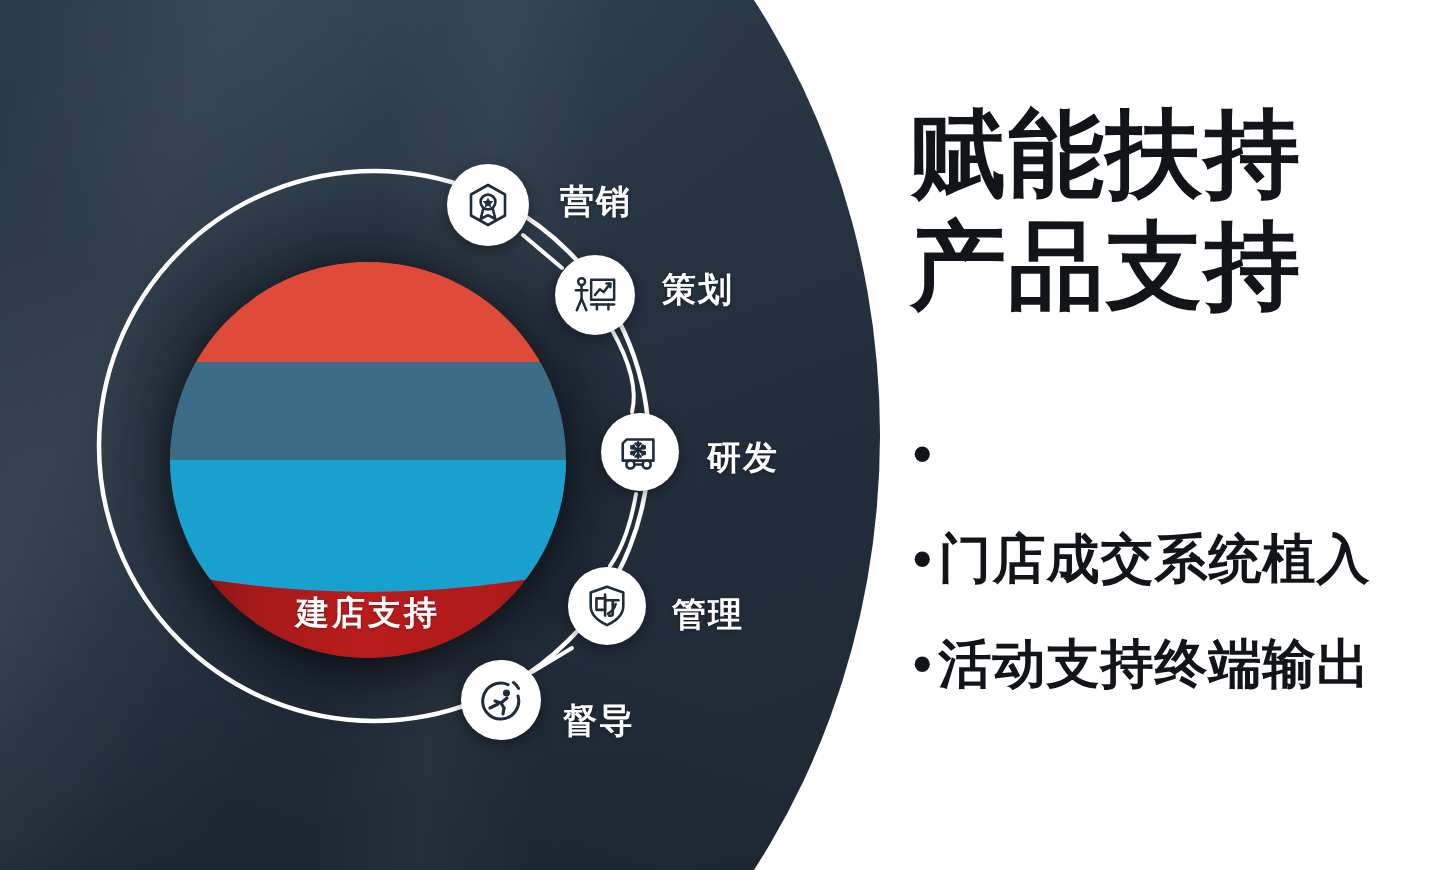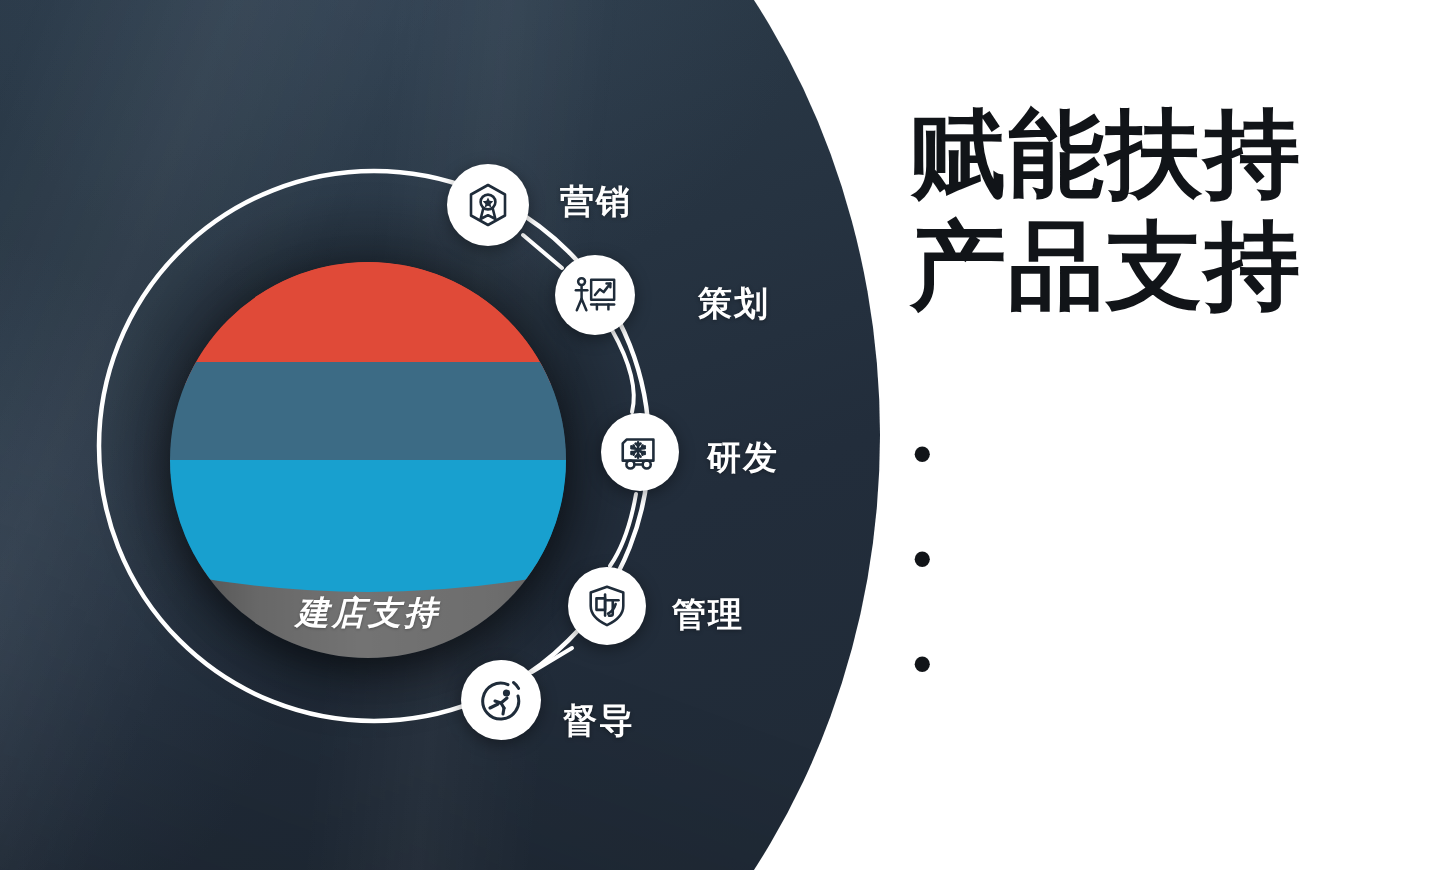--- a/index.html
+++ b/index.html
@@ -163,21 +163,21 @@
       <span class="band-label" style="color: rgb(255, 255, 255);">营销支持</span>
     </div>
     <div class="band band-2" style="background: rgb(60, 107, 133);">
       <div class="band-shade"></div>
       <span class="band-label" style="color: rgb(255, 255, 255);">产品支持</span>
     </div>
     <div class="band band-3" style="background: rgb(24, 160, 207);">
       <div class="band-shade"></div>
       <span class="band-label" style="color: rgb(255, 255, 255);">系统培训</span>
     </div>
-    <div class="band band-4" style="background: #737373; font-style: italic;">
+    <div class="band band-4" style="background: #b91c1c;">
       <div class="band-shade"></div>
       <span class="band-label" style="color: rgb(255, 255, 255);">建店支持</span>
     </div>
 
     <svg class="sphere-curves" viewBox="0 0 396 396">
       <defs>
         <clipPath id="sphereClip">
             <circle cx="198" cy="198" r="198"></circle>
           </clipPath>
       </defs>
@@ -219,21 +219,21 @@
         <path d="M36 12 L40 12 L40 16"></path>
         <circle cx="10" cy="10" r="3.6"></circle>
         <path d="M10 14 L10 28"></path>
         <path d="M4 19 L16 19"></path>
         <path d="M10 28 L5 40 M10 28 L15 40"></path>
         <path d="M20 34 L44 34"></path>
         <path d="M26 34 L26 39 M38 34 L38 39"></path>
       </g>
     </svg>
   </div>
-  <div class="node-label" style="left: 662px; top: 281px; color: rgb(255, 255, 255); margin-left: 36px;">策划</div>
+  <div class="node-label" style="left: 662px; top: 267px; color: rgb(255, 255, 255);">策划</div>
 
   <div class="node" style="left: 601px; top: 413px; width: 78px; height: 78px; background: rgb(255, 255, 255);">
     <svg width="46" height="46" viewBox="0 0 48 48">
       <g fill="none" stroke="#1f2c3a" stroke-width="2.7" stroke-linecap="round" stroke-linejoin="round">
         <path d="M6 15 L10 11 L38 11 L38 33 L6 33 Z"></path>
         <circle cx="14" cy="37" r="4.2"></circle>
         <circle cx="31" cy="37" r="4.2"></circle>
         <path d="M18.6 37 L26.4 37"></path>
         <g>
           <path d="M22 14 L22 30"></path>
@@ -287,20 +287,22 @@
       <div>赋能扶持</div>
       <div>产品支持</div>
     </div>
 
     <div class="bullets">
       <div class="bullet" style="color: rgb(17, 20, 24);">
         <span class="bullet-dot">•</span>
       </div>
       <div class="bullet" style="color: rgb(17, 20, 24);">
         <span class="bullet-dot">•</span>
+        <span>门店成交系统植入</span>
       </div>
       <div class="bullet" style="color: rgb(17, 20, 24);">
         <span class="bullet-dot">•</span>
+        <span>活动支持终端输出</span>
       </div>
     </div>
   </div>
 
 </div>
 
 </body></html>

